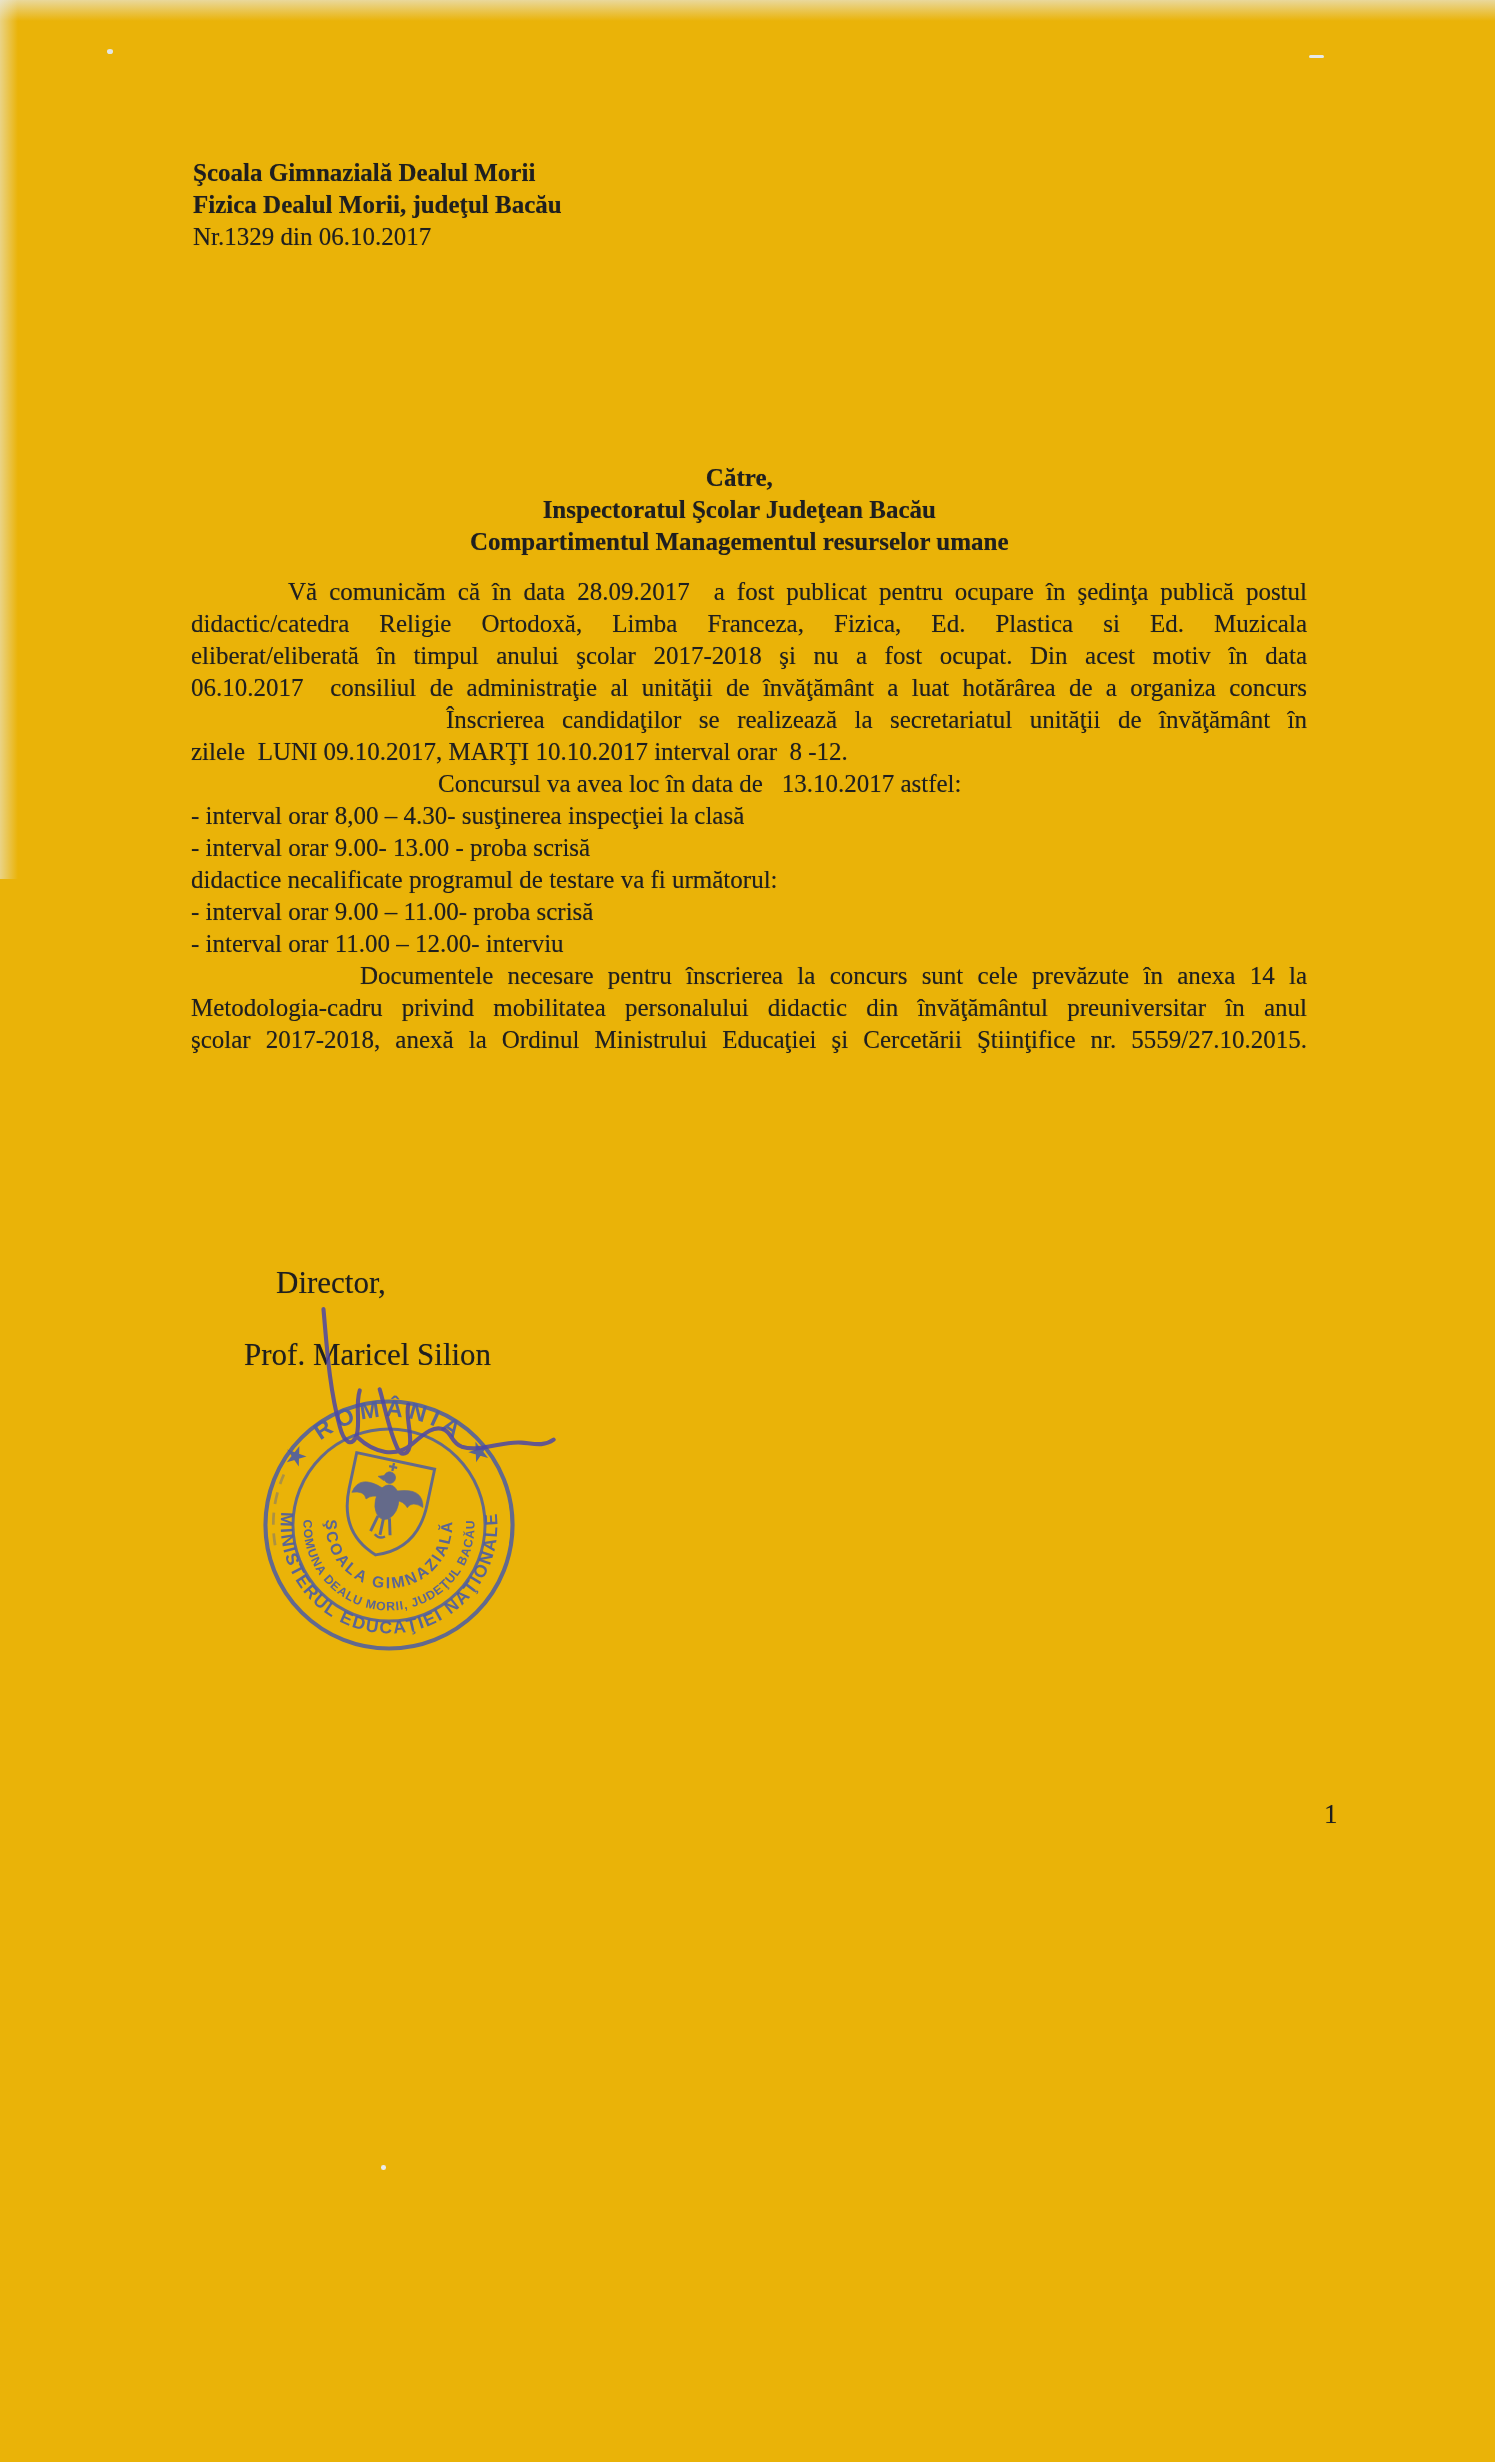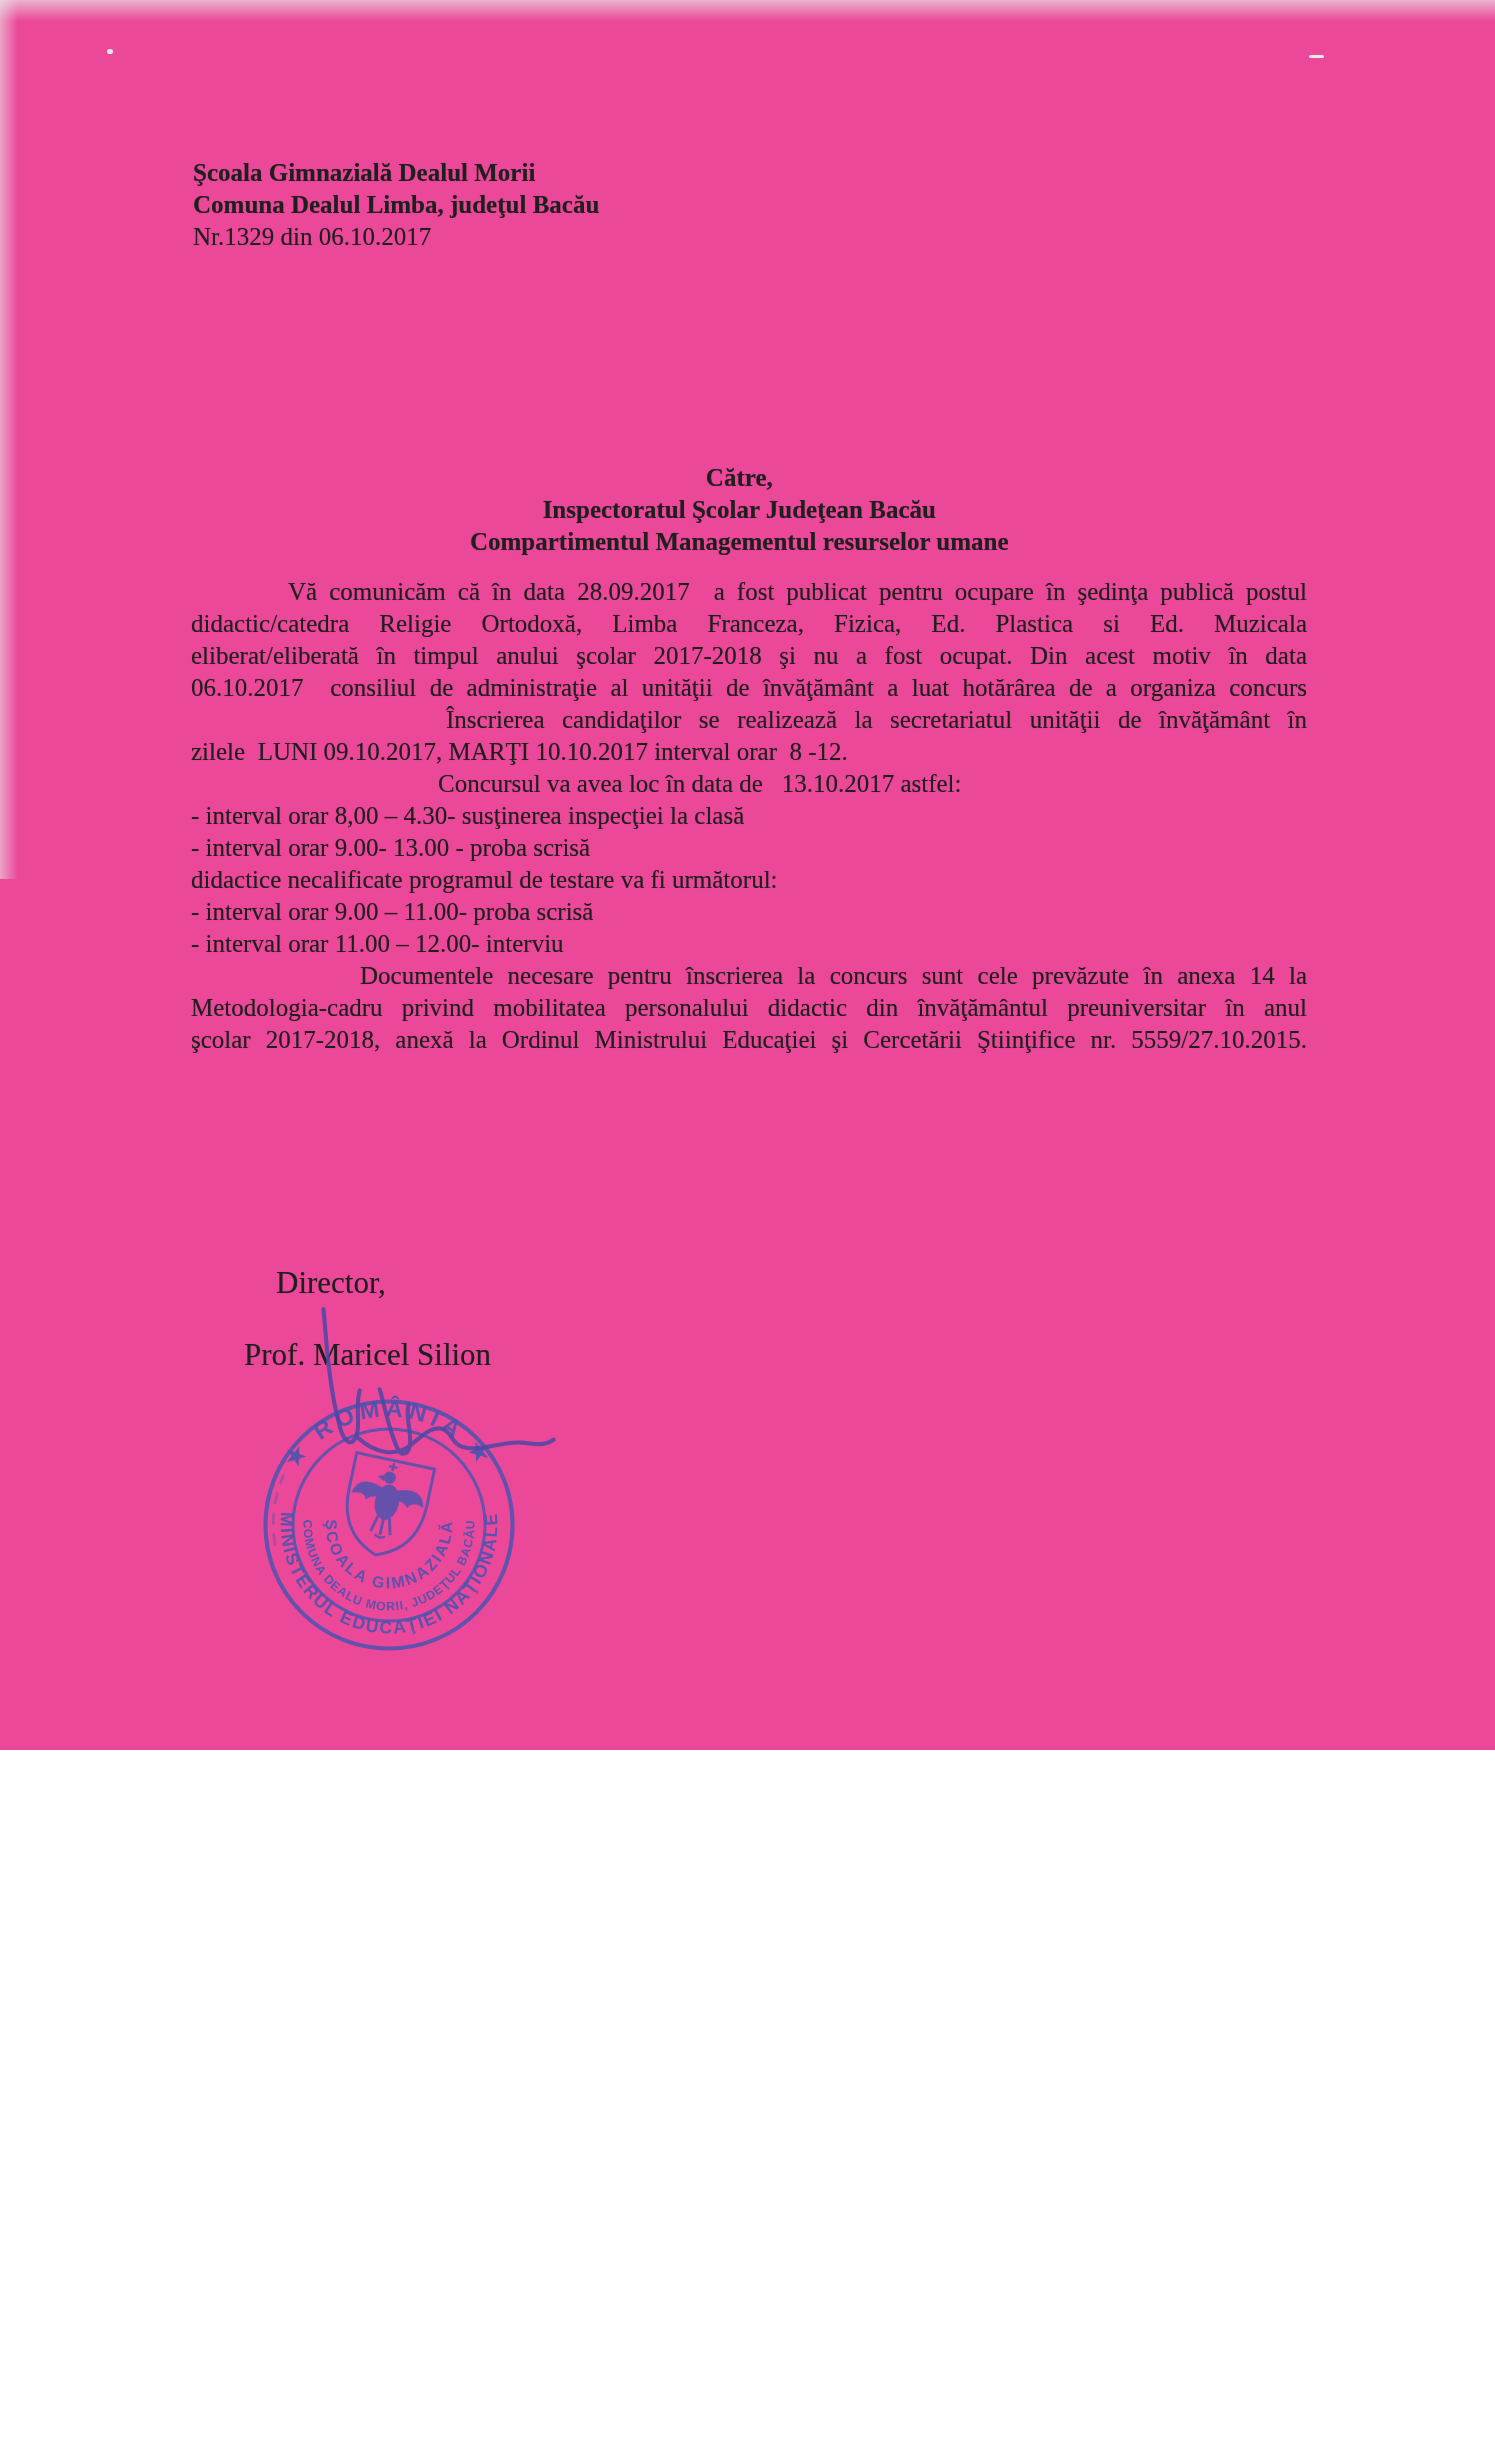--- a/index.html
+++ b/index.html
@@ -1,16 +1,16 @@
 <!DOCTYPE html>
 <html style="font-size:9.4px"><head>
 <meta charset="utf-8">
 <style>
   html,body{margin:0;padding:0;background:#ffffff;}
-  .page{position:relative;width:1495px;height:1750px;background:#ec4899;overflow:hidden;
+  .page{position:relative;width:1495px;height:2462px;background:#eab308;overflow:hidden;
         font-family:"Liberation Serif","DejaVu Serif",serif;color:#1f1f1f;}
   .txt{text-shadow:0 0 0.7px rgba(40,40,40,.5);}
   .b{font-weight:bold;}
   
   .edge-top{position:absolute;left:0;top:0;width:1495px;height:21px;
             background:linear-gradient(#e9eceb,rgba(233,236,235,0));opacity:.65;}
   .edge-left{position:absolute;left:0;top:0;width:17.6px;height:879px;
              background:linear-gradient(90deg,#eaedec,rgba(234,237,236,0));opacity:.55;}
   .header{position:absolute;left:193px;top:157px;font-size:25px;line-height:32px;}
   .recipient{position:absolute;left:0;top:462px;width:1495px;text-align:center;
@@ -29,21 +29,21 @@
 </head>
 <body>
 
 <div class="page">
 
   <div class="edge-top"></div>
   <div class="edge-left"></div>
 
   <div class="header txt">
     <div class="b">Şcoala Gimnazială Dealul Morii</div>
-    <div class="b">Comuna Dealul Limba, judeţul Bacău</div>
+    <div class="b">Fizica Dealul Morii, judeţul Bacău</div>
     <div>Nr.1329 din 06.10.2017</div>
   </div>
 
   <div class="recipient txt b">
     <div>Către,</div>
     <div>Inspectoratul Şcolar Judeţean Bacău</div>
     <div>Compartimentul Managementul resurselor umane</div>
   </div>
 
   <div class="body-text txt">

